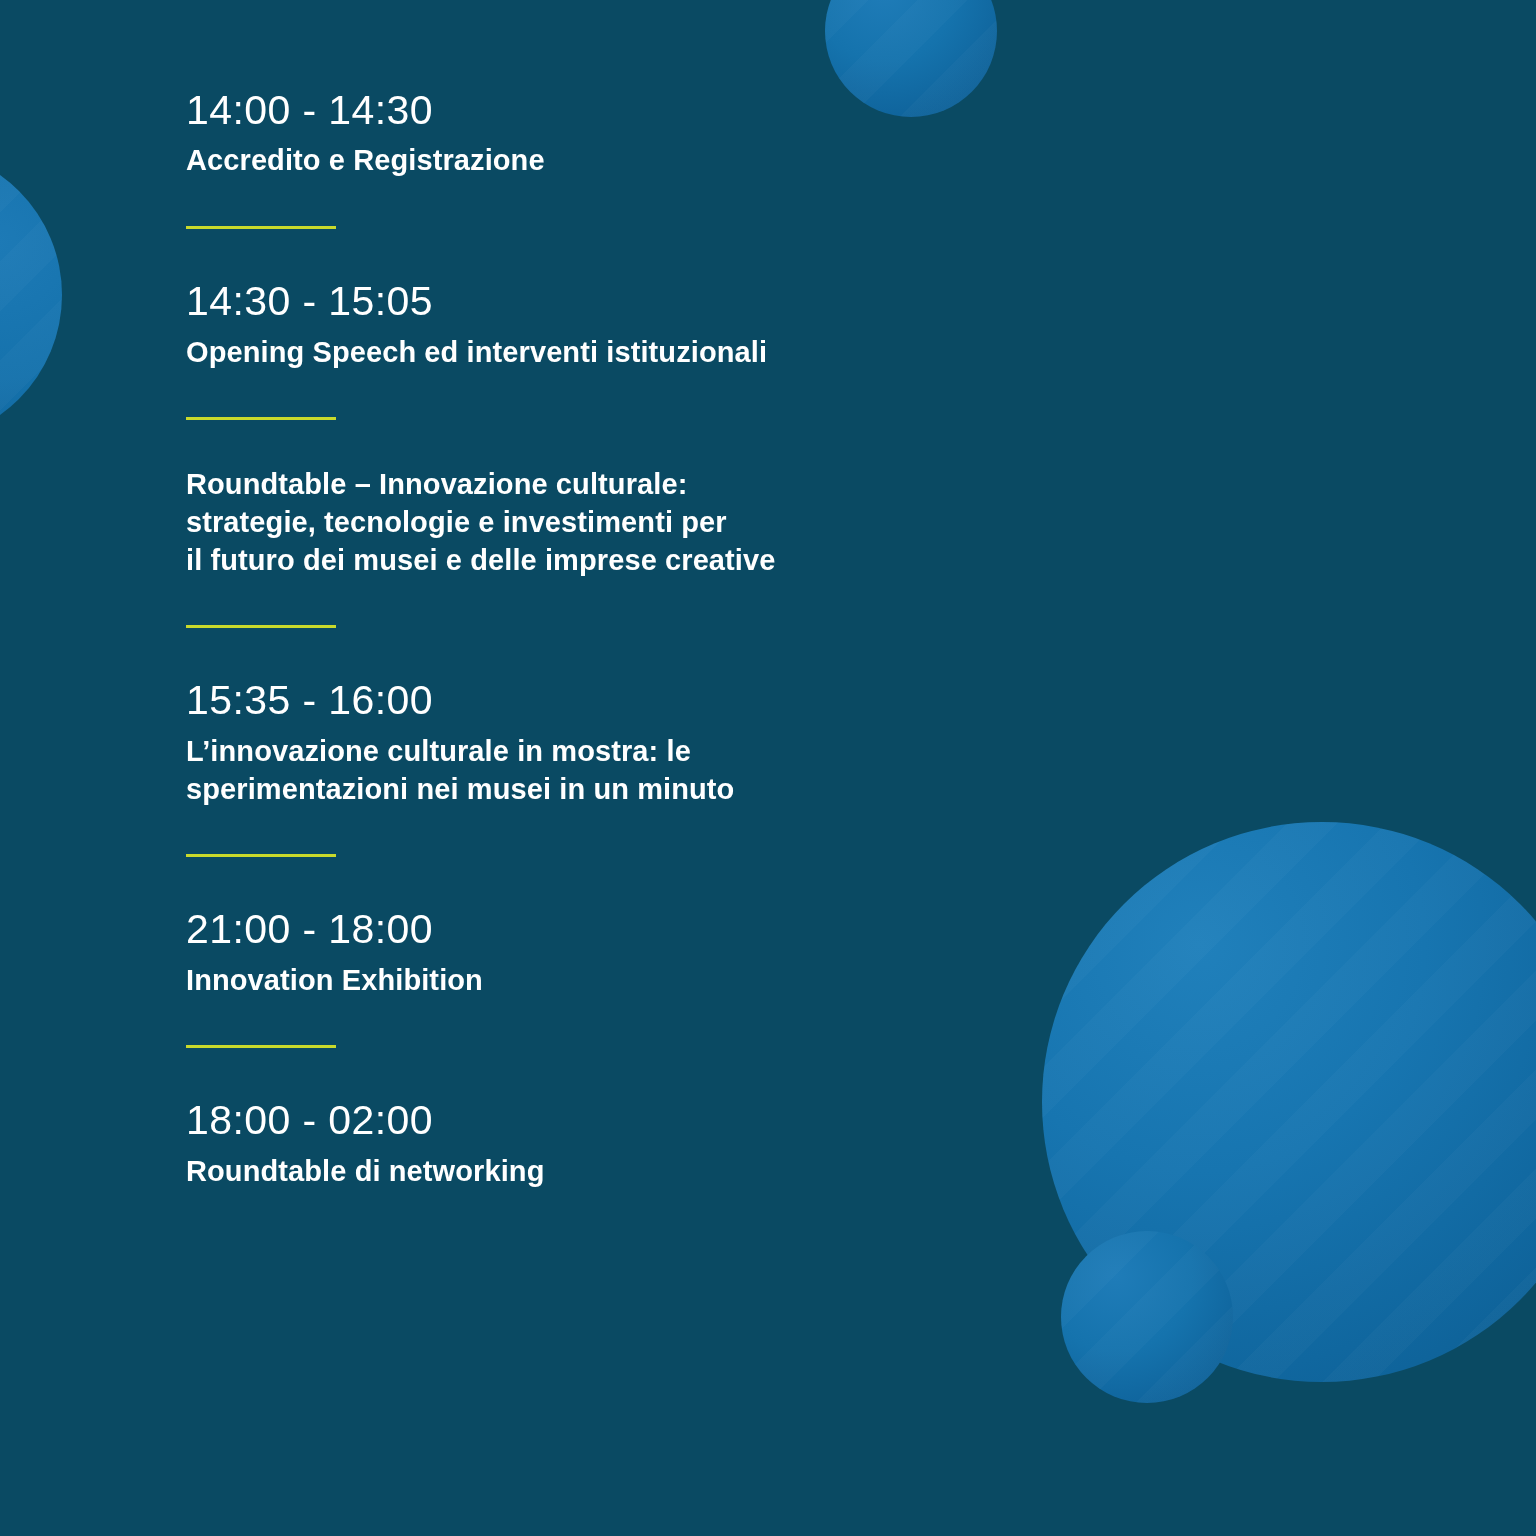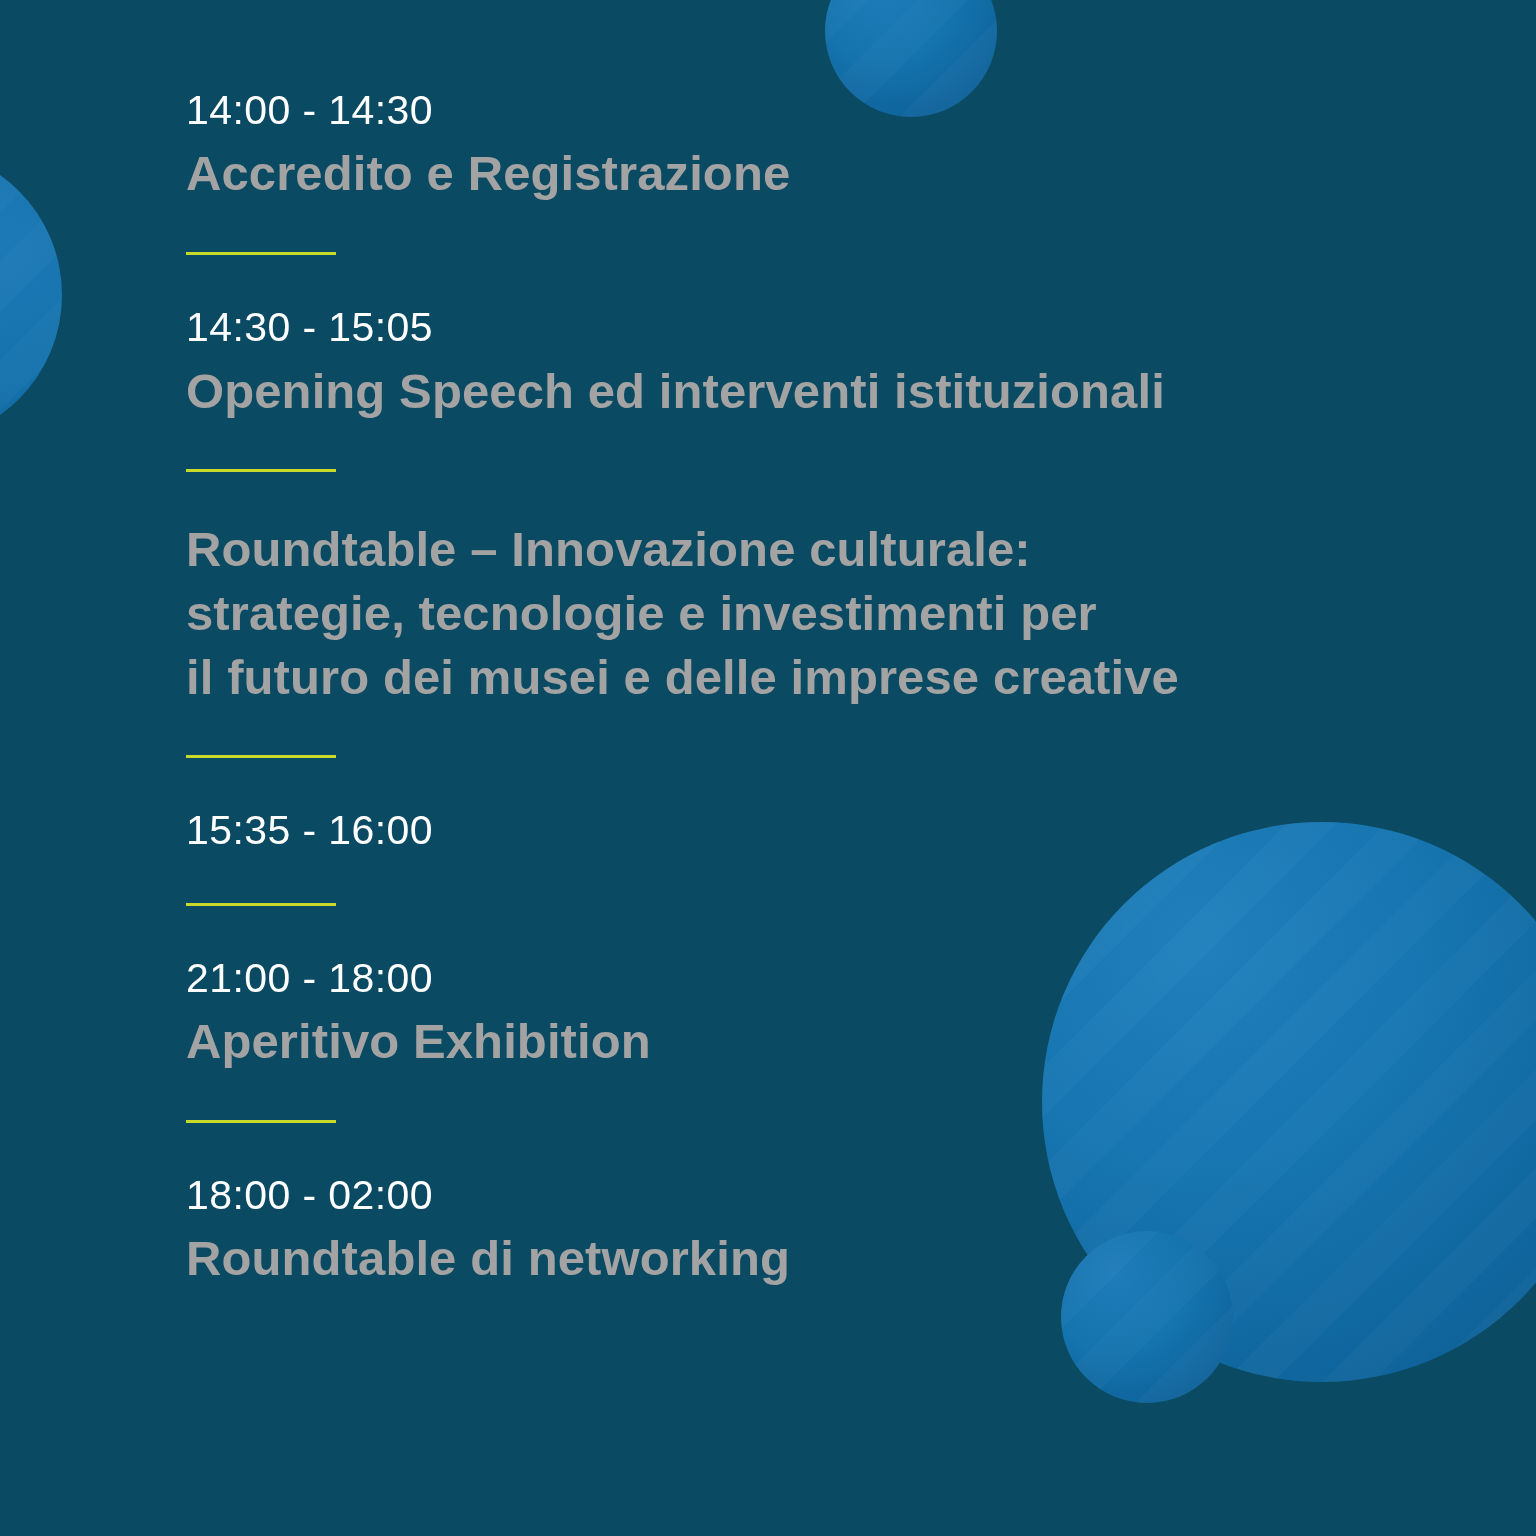--- a/index.html
+++ b/index.html
@@ -83,22 +83,22 @@
   }
   .item-time {
     color: #ffffff;
     font-size: 41px;
     font-weight: 400;
     letter-spacing: 0.4px;
     line-height: 1.28;
     white-space: pre;
   }
   .item-title {
-    color: #a3a3a3;
-    font-size: 49px;
+    color: #ffffff;
+    font-size: 29px;
     font-weight: 700;
     letter-spacing: 0.1px;
     line-height: 1.30;
     margin-top: 6px;
     white-space: pre-line;
   }
   .item-divider {
     width: 150px;
     height: 3px;
     background: #c9da2c;
@@ -137,26 +137,28 @@
 
     <div class="agenda-item">
       <div class="item-title">Roundtable – Innovazione culturale:
 strategie, tecnologie e investimenti per
 il futuro dei musei e delle imprese creative</div>
       <div class="item-divider"></div>
     </div>
 
     <div class="agenda-item">
       <div class="item-time">15:35 - 16:00</div>
+      <div class="item-title">L’innovazione culturale in mostra: le
+sperimentazioni nei musei in un minuto</div>
       <div class="item-divider"></div>
     </div>
 
     <div class="agenda-item">
       <div class="item-time">21:00 - 18:00</div>
-      <div class="item-title">Aperitivo Exhibition</div>
+      <div class="item-title">Innovation Exhibition</div>
       <div class="item-divider"></div>
     </div>
 
     <div class="agenda-item">
       <div class="item-time">18:00 - 02:00</div>
       <div class="item-title">Roundtable di networking</div>
 
     </div>
 
   </div>

